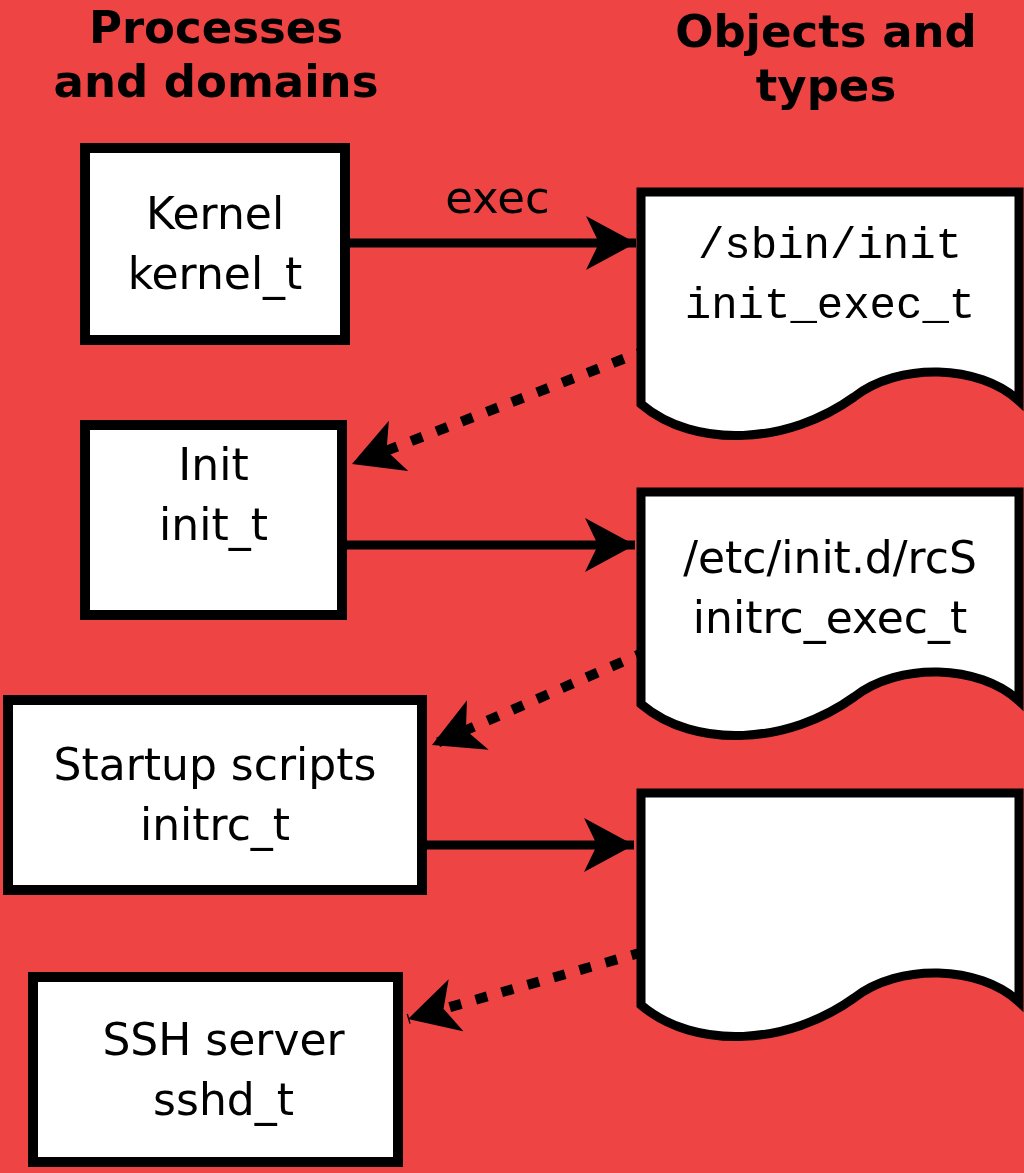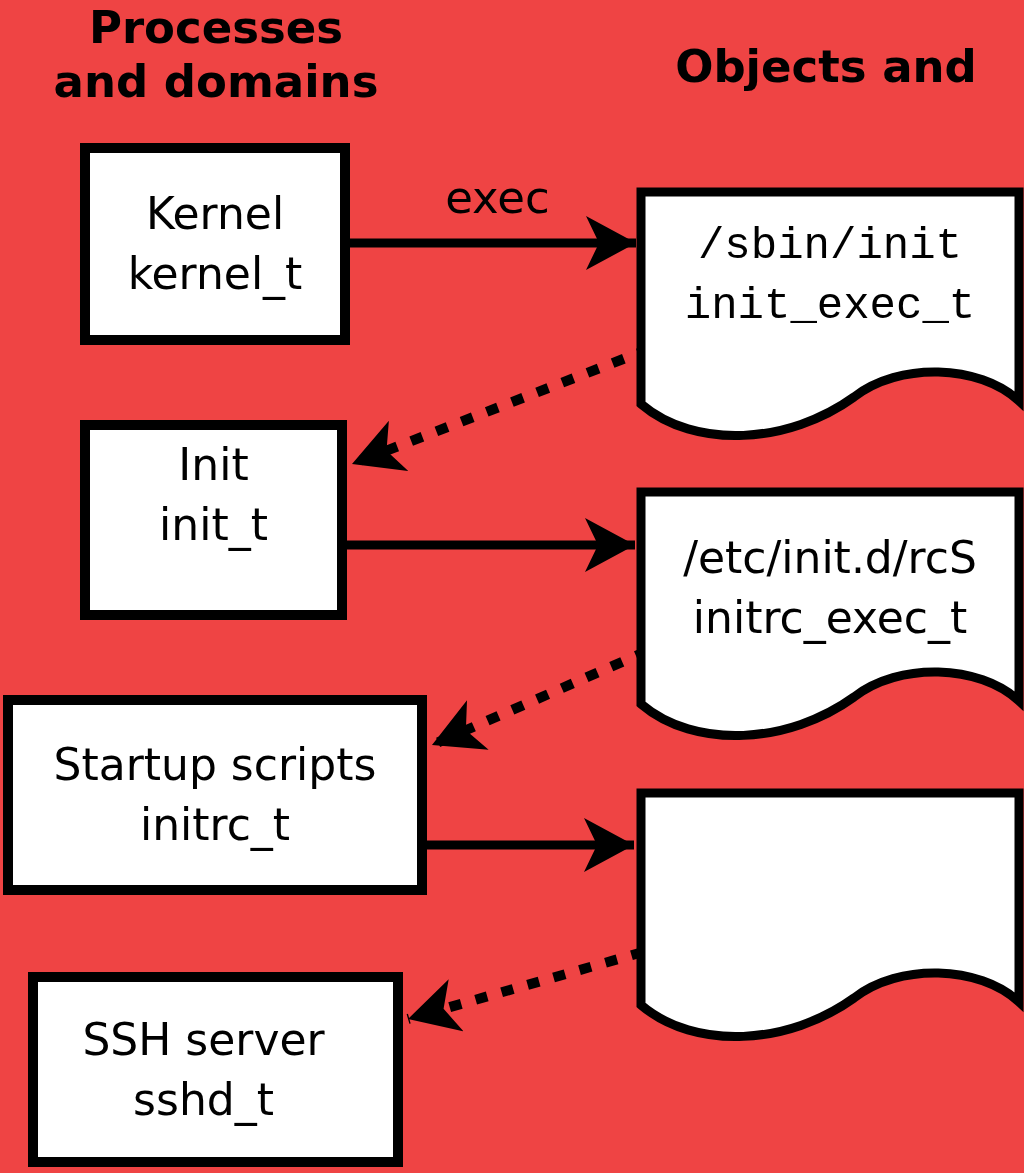--- a/index.html
+++ b/index.html
@@ -70,41 +70,42 @@
 
     <path d="M 641 192 L 1019 192 L 1019 401 C 979 364 899 362 854 397 C 789 444 695 450 641 404 Z" fill="#ffffff" stroke="#000000" stroke-width="9" stroke-linejoin="miter"></path>
     <path d="M 641 492 L 1019 492 L 1019 701 C 979 664 899 662 854 697 C 789 744 695 750 641 704 Z" fill="#ffffff" stroke="#000000" stroke-width="9" stroke-linejoin="miter"></path>
     <path d="M 641 793 L 1019 793 L 1019 1002 C 979 965 899 963 854 998 C 789 1045 695 1051 641 1005 Z" fill="#ffffff" stroke="#000000" stroke-width="9" stroke-linejoin="miter"></path>
   </svg>
 
   <div class="txt hdr" style="left:0; top:4; width:432; height:110px; width:432px;">
     <div>Processes</div>
     <div>and domains</div>
   </div>
-  <div class="txt hdr" style="left:628px; top:4px; width:396px; height:110px;margin-top:8px;">
+  <div class="txt hdr" style="left:628px; top:4px; width:396px; height:110px;">
     <div>Objects and</div>
+    <div>types</div>
   </div>
 
   <div class="txt lbl" style="left:400px; top:174px; width:195px; height:48px;">
     <div>exec</div>
   </div>
 
   <div class="txt" style="left:80px; top:143px; width:270px; height:202px;border-radius:14px;">
     <div>Kernel</div>
     <div>kernel_t</div>
   </div>
   <div class="txt" style="left:80px; top:420px; width:267px; height:150px;">
     <div>Init</div>
     <div>init_t</div>
   </div>
   <div class="txt" style="left:3px; top:695px; width:424px; height:200px;text-align:right;">
     <div>Startup scripts</div>
     <div>initrc_t</div>
   </div>
-  <div class="txt" style="left:16px; top:972px; width:375px; height:195px;">
+  <div class="txt" style="left:36px; top:972px; width:375px; height:195px;">
     <div>SSH server</div>
     <div>sshd_t</div>
   </div>
 
   <div class="txt" style="left:640px; top:180px; width:380px; height:192px;font-family:Liberation Mono, monospace;">
     <div>/sbin/init</div>
     <div>init_exec_t</div>
   </div>
   <div class="txt" style="left:640px; top:492px; width:380px; height:192px;">
     <div>/etc/init.d/rcS</div>

